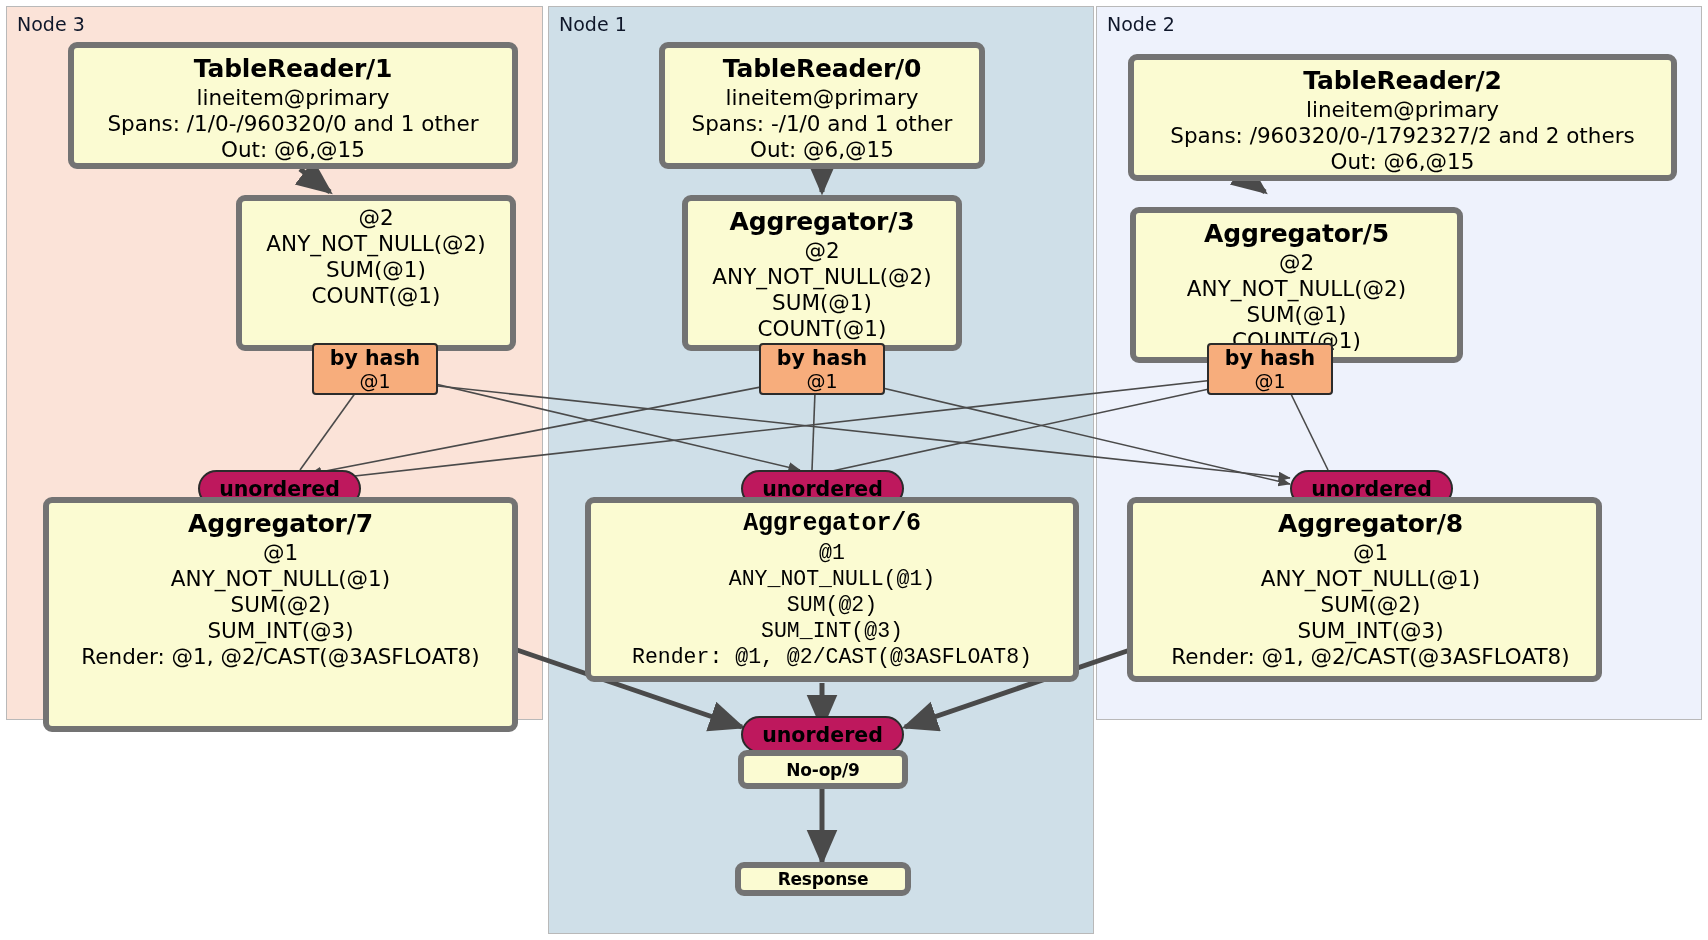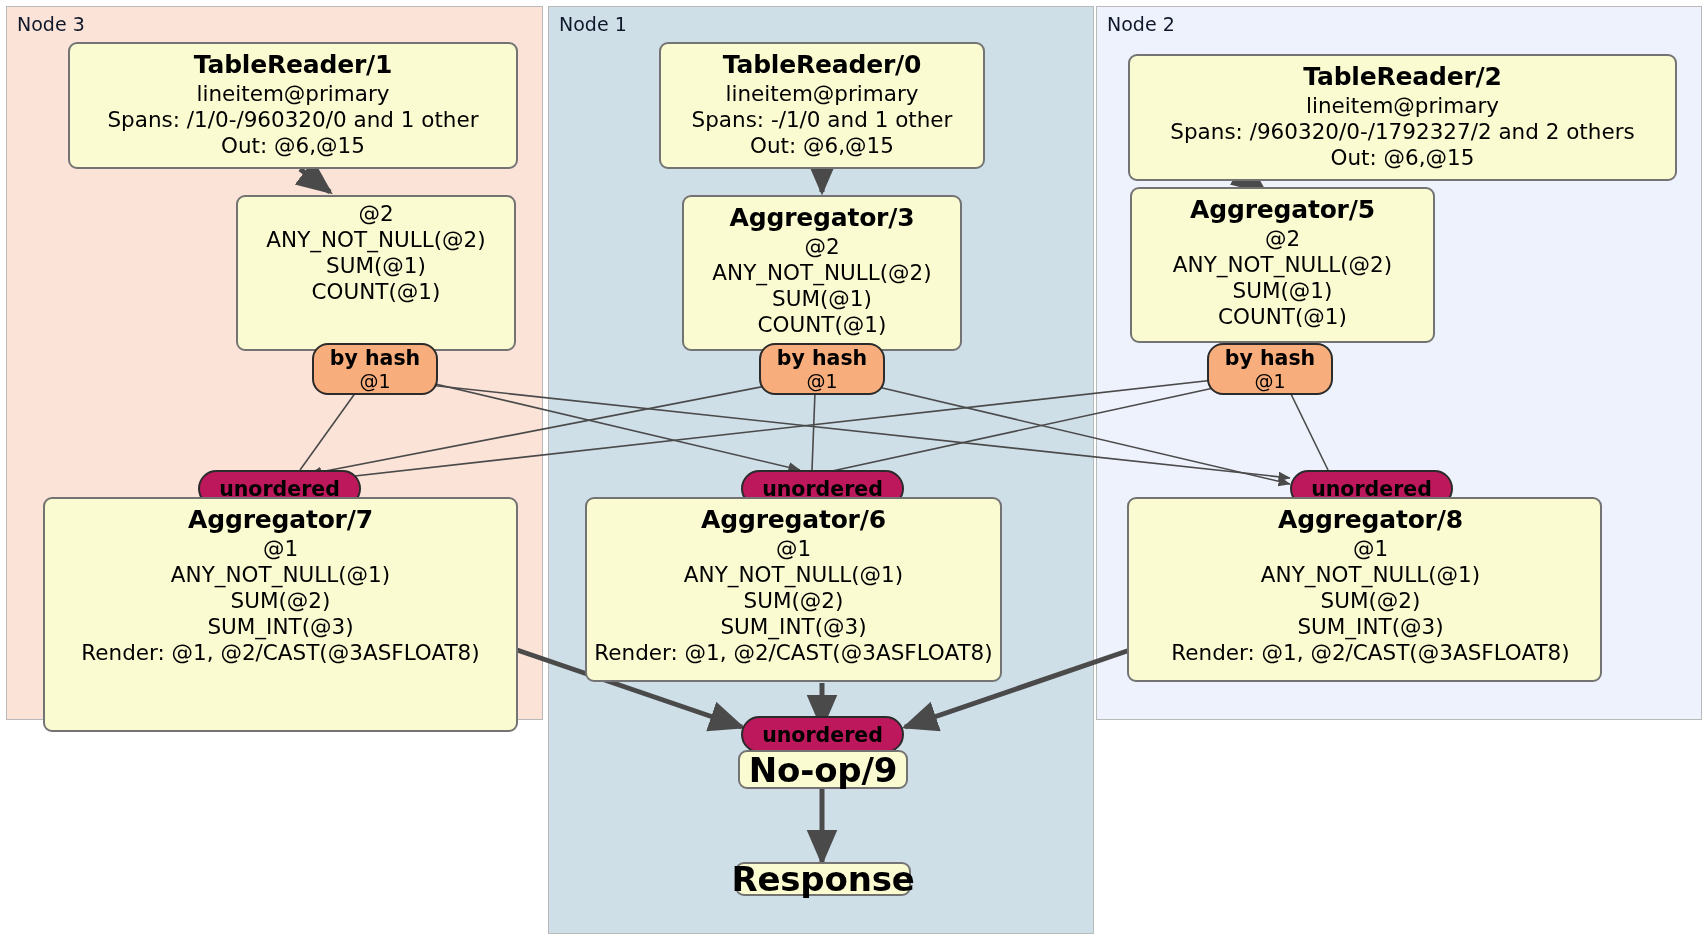--- a/index.html
+++ b/index.html
@@ -42,21 +42,21 @@
     width: 1708px;
     height: 940px;
     pointer-events: none;
   }
 
   
   .box {
     position: absolute;
     box-sizing: border-box;
     background: #fbfbd2;
-    border: 2px solid #737373;
+    border: 6px solid #737373;
     border-radius: 9px;
     text-align: center;
     color: #000000;
     font-size: 21px;
     line-height: 27px;
     padding-top: 4px;
     padding-bottom: 4px;
   }
   .box .title {
     font-weight: bold;
@@ -79,21 +79,21 @@
     text-align: center;
     color: #000000;
     display: flex;
     flex-direction: column;
     align-items: center;
     justify-content: center;
     line-height: 24px;
   }
   .pill.hash {
     background: #f7ad7c;
-    border-radius: 16px;
+    border-radius: 4px;
   }
   .pill.unordered {
     background: #be185d;
   }
   .pill .plabel {
     font-weight: bold;
     font-size: 20.5px;
     line-height: 24px;
   }
   .pill .psub {
@@ -101,21 +101,21 @@
     line-height: 22px;
   }
 
   .box.small {
     display: flex;
     align-items: center;
     justify-content: center;
     padding: 0;
   }
   .box.small .title {
-    font-size: 34px;
+    font-size: 17px;
     line-height: 28px;
   }
 </style>
 </head>
 <body>
 
 <div id="canvas">
 
   <div class="region" style="left:6px; top:6px; width:537px; height:714px; background:#fbe3d8;">
     <span class="region-label">Node 3</span>
@@ -193,21 +193,21 @@
   </div>
 
   <div class="box" style="left:682px; top:195px; width:280px; height:156px;">
     <div class="title">Aggregator/3</div>
     <div class="line">@2</div>
     <div class="line">ANY_NOT_NULL(@2)</div>
     <div class="line">SUM(@1)</div>
     <div class="line">COUNT(@1)</div>
   </div>
 
-  <div class="box" style="left:1130px; top:187px; width:305px; height:156px;">
+  <div class="box" style="left:1130px; top:207px; width:333px; height:156px;">
     <div class="title">Aggregator/5</div>
     <div class="line">@2</div>
     <div class="line">ANY_NOT_NULL(@2)</div>
     <div class="line">SUM(@1)</div>
     <div class="line">COUNT(@1)</div>
   </div>
 
   <div class="pill hash" style="left:312px; top:343px; width:126px; height:52px;">
     <span class="plabel">by hash</span>
     <span class="psub">@1</span>
@@ -237,21 +237,21 @@
 
   <div class="box" style="left:43px; top:497px; width:475px; height:235px;">
     <div class="title">Aggregator/7</div>
     <div class="line">@1</div>
     <div class="line">ANY_NOT_NULL(@1)</div>
     <div class="line">SUM(@2)</div>
     <div class="line">SUM_INT(@3)</div>
     <div class="line">Render: @1, @2/CAST(@3ASFLOAT8)</div>
   </div>
 
-  <div class="box" style="left:585px; top:497px; width:417px; height:185px;">
+  <div class="box" style="left:585px; top:497px; width:494px; height:185px;font-family:Liberation Mono, monospace;">
     <div class="title">Aggregator/6</div>
     <div class="line">@1</div>
     <div class="line">ANY_NOT_NULL(@1)</div>
     <div class="line">SUM(@2)</div>
     <div class="line">SUM_INT(@3)</div>
     <div class="line">Render: @1, @2/CAST(@3ASFLOAT8)</div>
   </div>
 
   <div class="box" style="left:1127px; top:497px; width:475px; height:185px;padding-left:12px;">
     <div class="title">Aggregator/8</div>

